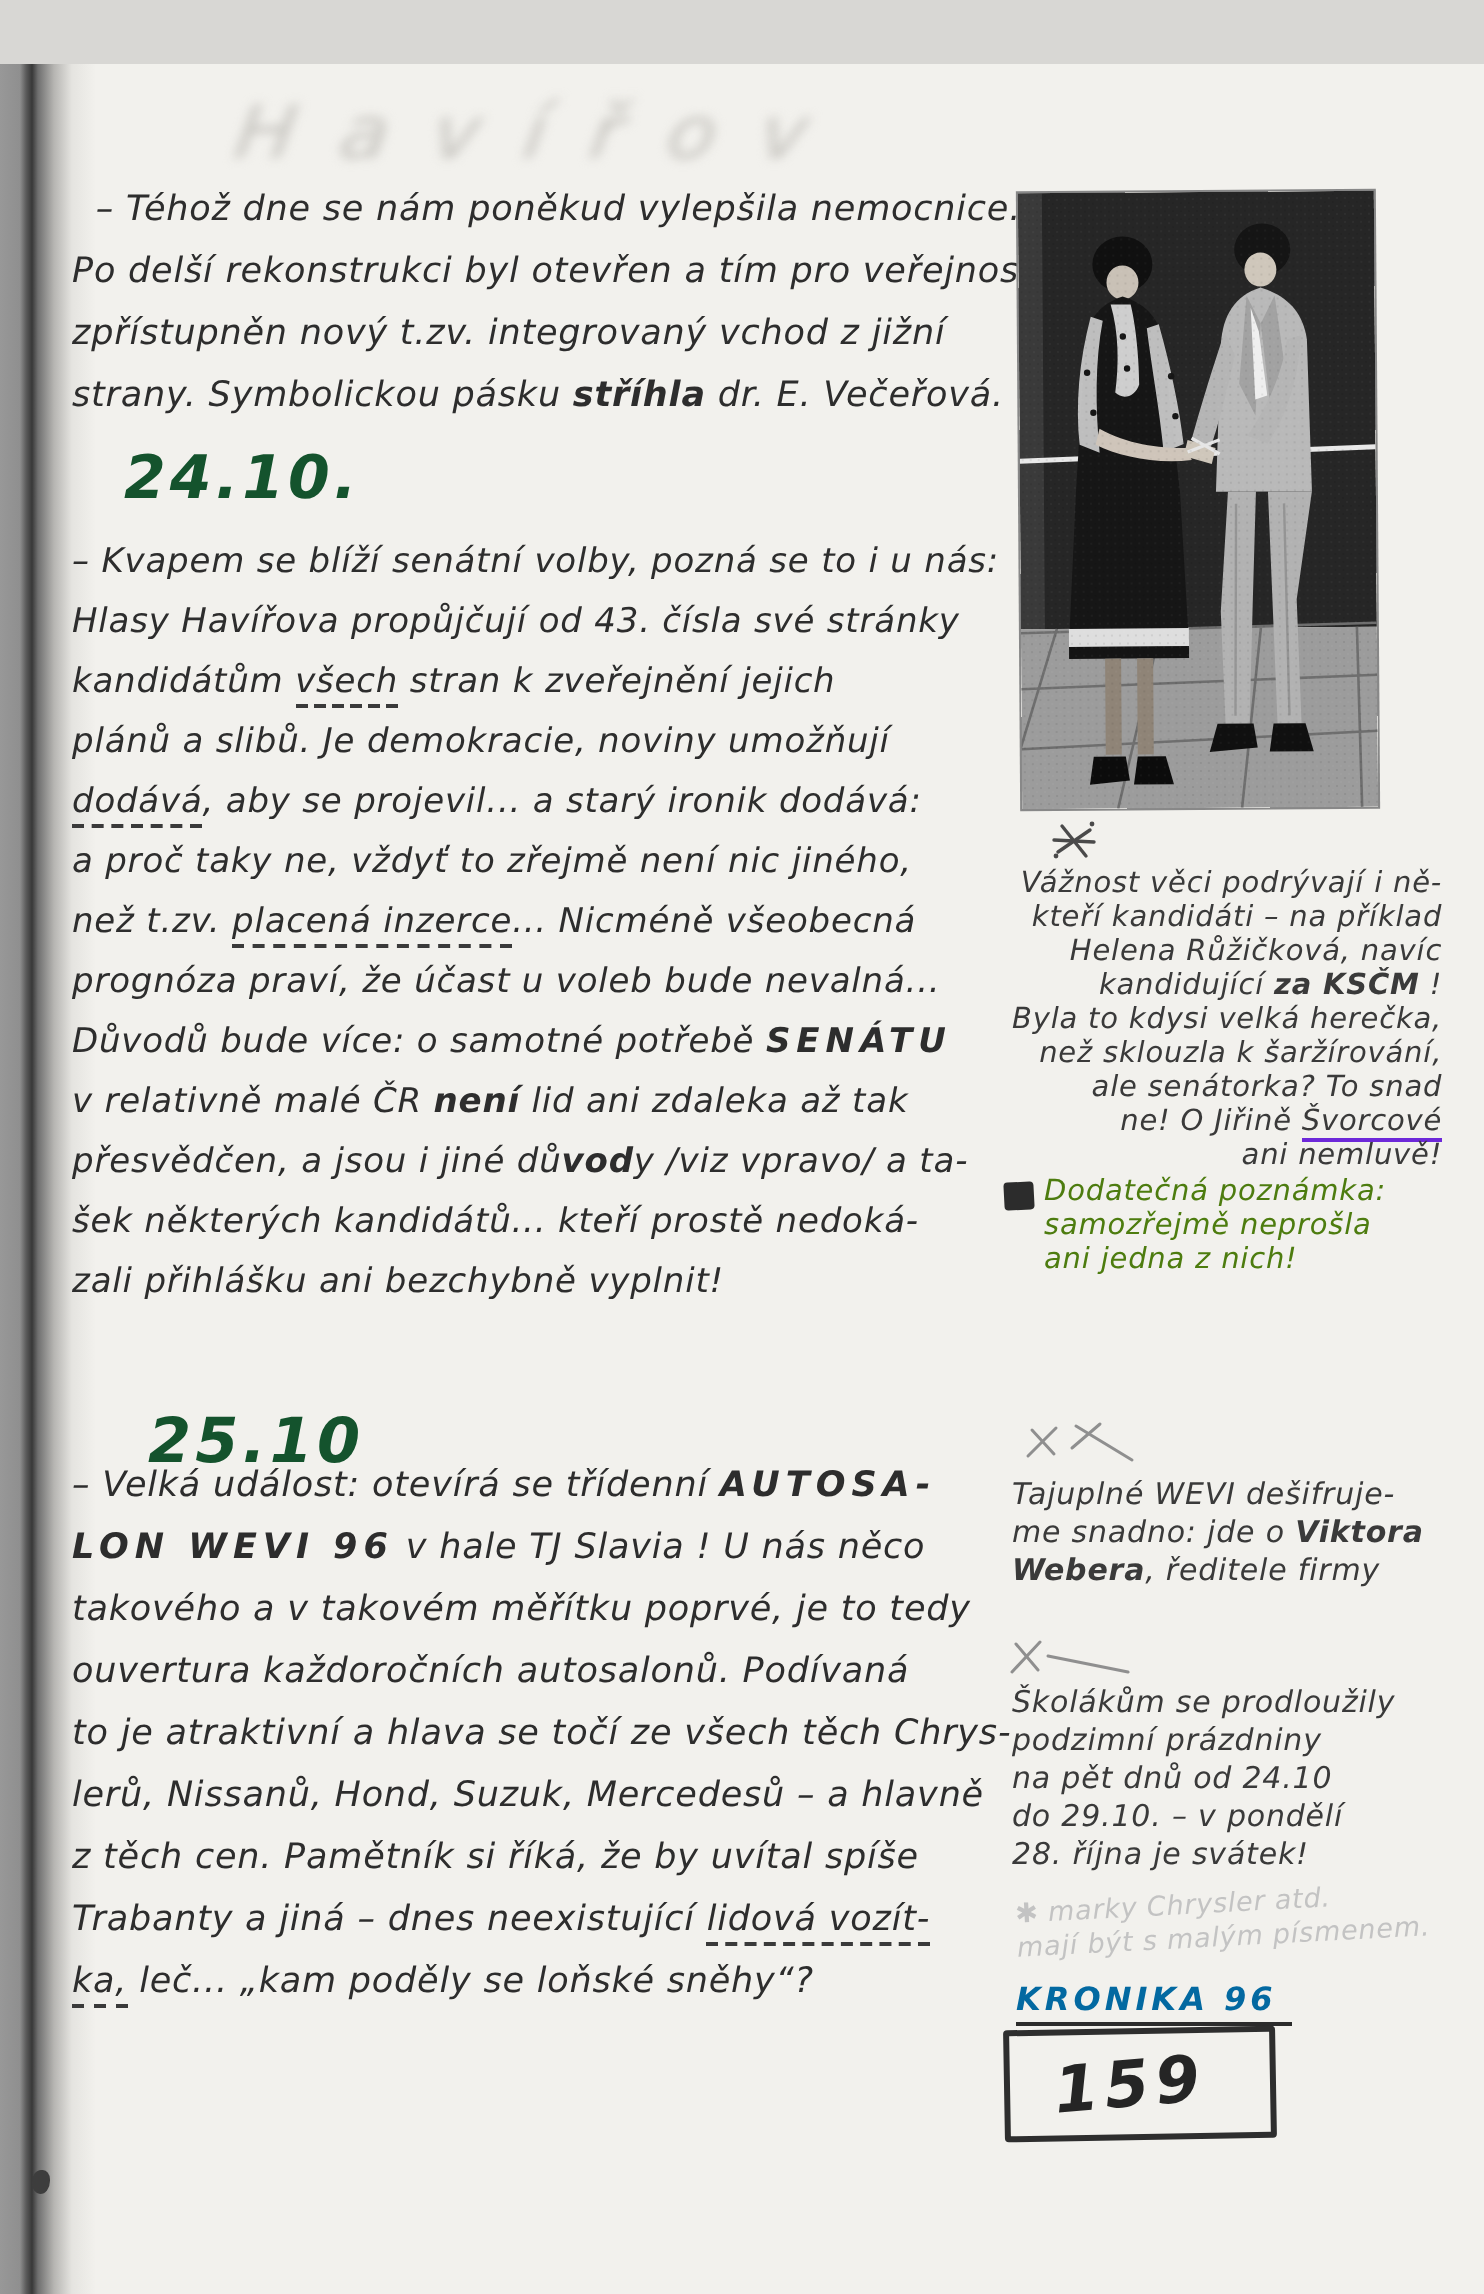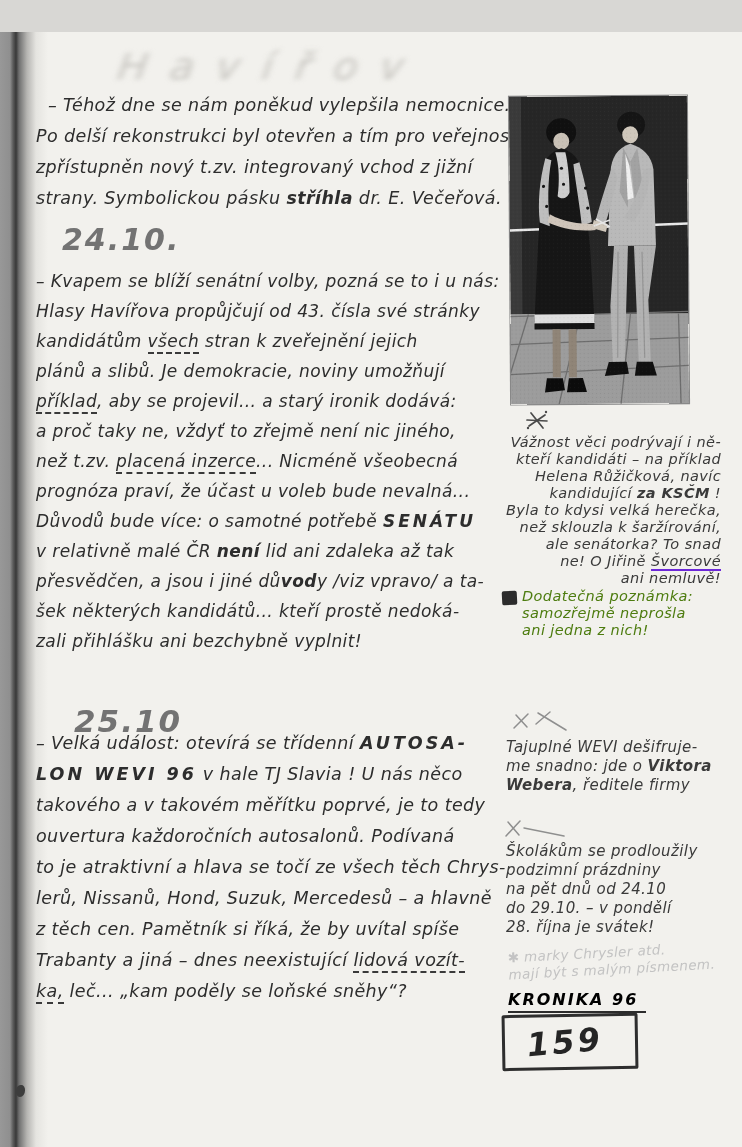--- a/index.html
+++ b/index.html
@@ -21,21 +21,21 @@
   .hand{font-style:italic;letter-spacing:.4px;}
   .ln{white-space:pre;}
   .b{font-weight:bold;}
   .ud{border-bottom:2px dashed #3a3a3a;padding-bottom:1px;}
   .us{border-bottom:2px solid #6d28d9;}
   .sp{letter-spacing:3px;font-weight:600;}
   
   .main-col{position:absolute;left:36px;top:56px;width:482px;height:960px;}
   .para{position:absolute;left:0;}
   .p1{top:2px;font-size:17.5px;line-height:31px;}
-  .hdate{position:absolute;font-weight:700;font-style:italic;color:#737373;}
+  .hdate{position:absolute;font-weight:700;font-style:italic;color:#14532d;}
   .h1{top:134px;left:26px;font-size:30px;letter-spacing:2px;}
   .h2{top:615px;left:38px;font-size:31px;letter-spacing:2px;}
   .p2{top:178px;font-size:17px;line-height:30px;}
   .p3{top:640px;font-size:17.5px;line-height:31px;}
   
   .right-col{position:absolute;left:500px;top:56px;width:240px;height:1050px;}
   .photo{position:absolute;left:10px;top:8px;width:178px;height:308px;
     transform:rotate(-.4deg);box-shadow:0 0 0 1px #888;}
   .ast{position:absolute;left:24px;top:320px;}
   .cap{position:absolute;left:6px;color:#3a3a3a;}
@@ -46,21 +46,21 @@
     border-radius:2px;transform:rotate(-3deg);}
   .doodle{position:absolute;}
   .d1{left:10px;top:620px;}
   .d2{left:0px;top:728px;}
   .cap2{top:650px;font-size:15px;line-height:19px;}
   .cap3{top:754px;font-size:15px;line-height:19px;}
   .pencil{position:absolute;left:8px;top:856px;font-size:13.5px;line-height:17px;
     color:#c3c3c3;transform:rotate(-3deg);font-style:italic;white-space:nowrap;}
   .kronika{position:absolute;left:8px;top:902px;font-size:16px;font-weight:700;
     font-style:italic;letter-spacing:2px;border-bottom:2px solid #2c2c2c;
-    padding:0 8px 2px 0;color:#000000;text-align:right;}
+    padding:0 8px 2px 0;color:#0369a1;text-align:right;}
   .pagebox{position:absolute;left:2px;top:926px;width:130px;height:50px;
     border:3px solid #2e2e2e;border-radius:2px;transform:rotate(-1deg);
     display:flex;align-items:center;}
   .pagenum{font-size:32px;font-weight:700;font-style:italic;color:#252525;
     margin-left:22px;transform:rotate(-4deg);letter-spacing:3px;}
 </style>
 </head>
 <body>
 
 <div class="scan">
@@ -76,21 +76,21 @@
         <div class="ln"><span>Po delší rekonstrukci byl otevřen a tím pro veřejnost</span></div>
         <div class="ln"><span>zpřístupněn nový t.zv. integrovaný vchod z jižní</span></div>
         <div class="ln"><span>strany. Symbolickou pásku </span><span class="b">stříhla</span><span> dr. E. Večeřová.</span></div>
       </div>
     <div class="hdate h1">24.10.</div>
     <div class="para p2">
         <div class="ln"><span>– Kvapem se blíží senátní volby, pozná se to i u nás:</span></div>
         <div class="ln"><span>Hlasy Havířova propůjčují od 43. čísla své stránky</span></div>
         <div class="ln"><span>kandidátům </span><span class="ud">všech</span><span> stran k zveřejnění jejich</span></div>
         <div class="ln"><span>plánů a slibů. Je demokracie, noviny umožňují</span></div>
-        <div class="ln"><span class="ud">příklad</span><span>, aby se projevil... a starý ironik dodává:</span></div>
+        <div class="ln"><span class="ud">dodává</span><span>, aby se projevil... a starý ironik dodává:</span></div>
         <div class="ln"><span>a proč taky ne, vždyť to zřejmě není nic jiného,</span></div>
         <div class="ln"><span>než t.zv. </span><span class="ud">placená inzerce</span><span>... Nicméně všeobecná</span></div>
         <div class="ln"><span>prognóza praví, že účast u voleb bude nevalná...</span></div>
         <div class="ln"><span>Důvodů bude více: o samotné potřebě </span><span class="sp">SENÁTU</span></div>
         <div class="ln"><span>v relativně malé ČR </span><span class="b">není</span><span> lid ani zdaleka až tak</span></div>
         <div class="ln"><span>přesvědčen, a jsou i jiné dů</span><span class="b">vod</span><span>y /viz vpravo/ a ta-</span></div>
         <div class="ln"><span>šek některých kandidátů... kteří prostě nedoká-</span></div>
         <div class="ln"><span>zali přihlášku ani bezchybně vyplnit!</span></div>
       </div>
     <div class="hdate h2">25.10</div>

